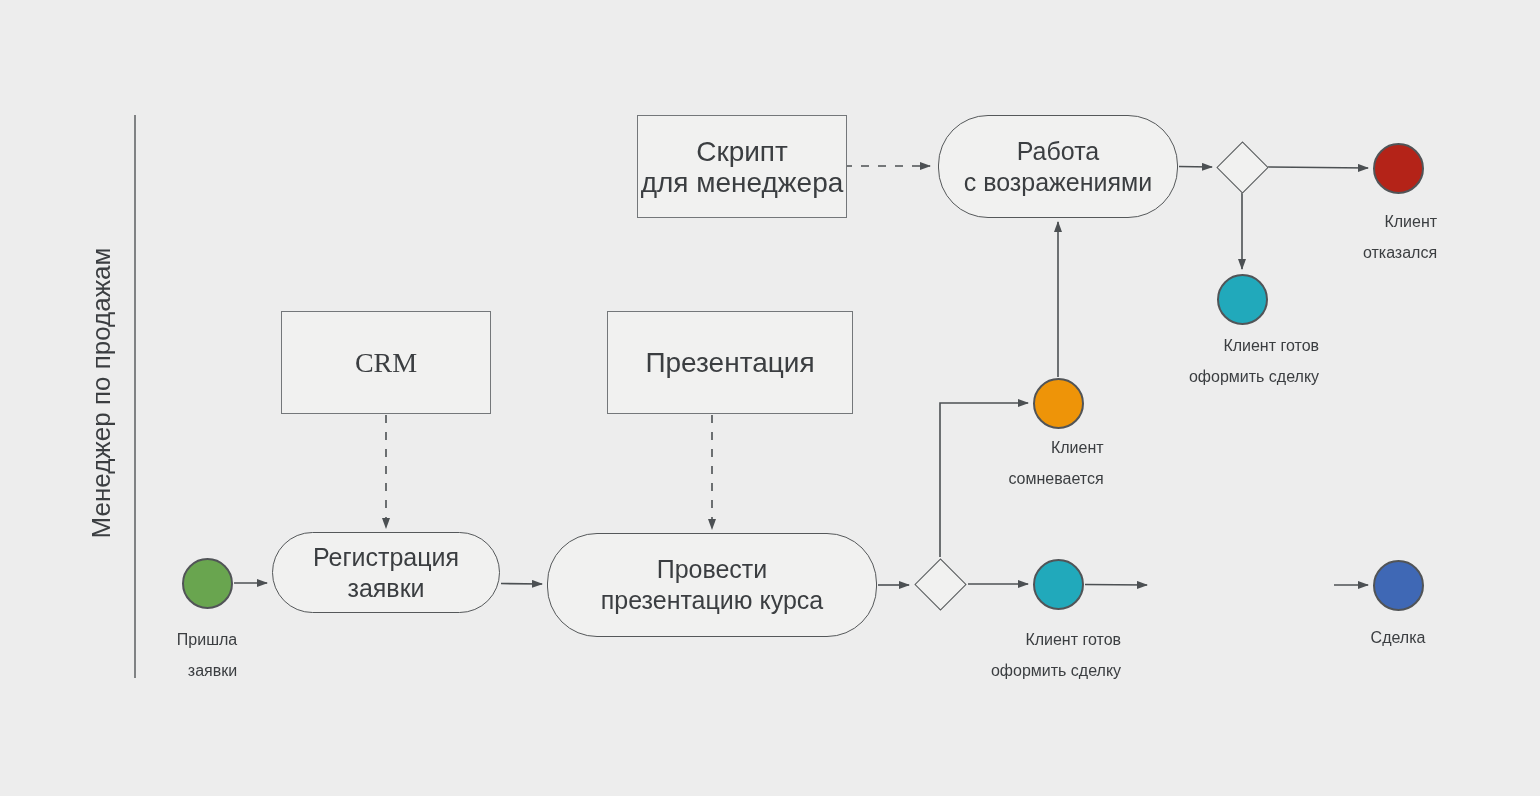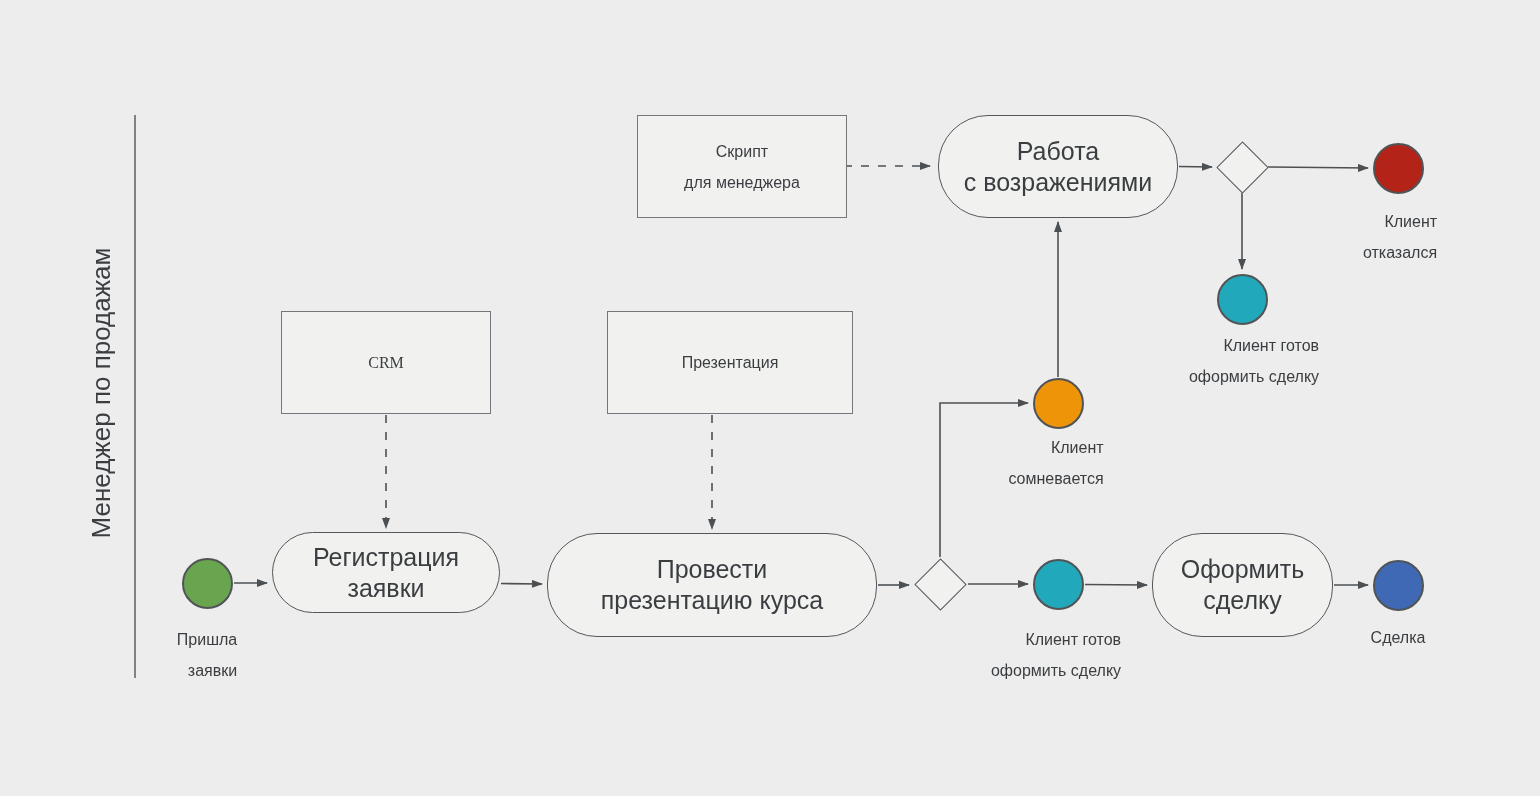--- a/index.html
+++ b/index.html
@@ -52,21 +52,21 @@
   
   .artifact {
     position: absolute;
     box-sizing: border-box;
     border: 1.5px solid var(--data_box_stroke, #74777a);
     background: var(--shape_fill, #f1f1f0);
     display: flex;
     align-items: center;
     justify-content: center;
     text-align: center;
-    font-size: 16px;
+    font-size: 28px;
     line-height: 31px;
     white-space: pre-line;
   }
   
   .task {
     position: absolute;
     box-sizing: border-box;
     border: 1.5px solid var(--shape_stroke, #55585a);
     background: var(--shape_fill, #f1f1f0);
     border-radius: 50px;
@@ -159,24 +159,20 @@
 заявки</span>
   </div>
   <div class="task" style="left:547px; top:533px; width:330px; height:104px;">
     <span>Провести
 презентацию курса</span>
   </div>
   <div class="task" style="left:938px; top:115px; width:240px; height:103px;">
     <span>Работа
 с возражениями</span>
   </div>
-  <div class="task" style="left:1152px; top:533px; width:181px; height:104px;">
-    <span>Оформить
-сделку</span>
-  </div>
 
   <div class="gateway" style="left:921.5px; top:565.5px;"></div>
   <div class="gateway" style="left:1223.5px; top:148.5px;"></div>
 
   <div class="event green" style="left:181.5px; top:557.5px;"></div>
   <div class="event orange" style="left:1032.5px; top:377.5px;"></div>
   <div class="event teal" style="left:1032.5px; top:558.5px;"></div>
   <div class="event teal" style="left:1216.5px; top:273.5px;"></div>
   <div class="event red" style="left:1372.5px; top:142.5px;"></div>
   <div class="event blue" style="left:1372.5px; top:559.5px;"></div>

